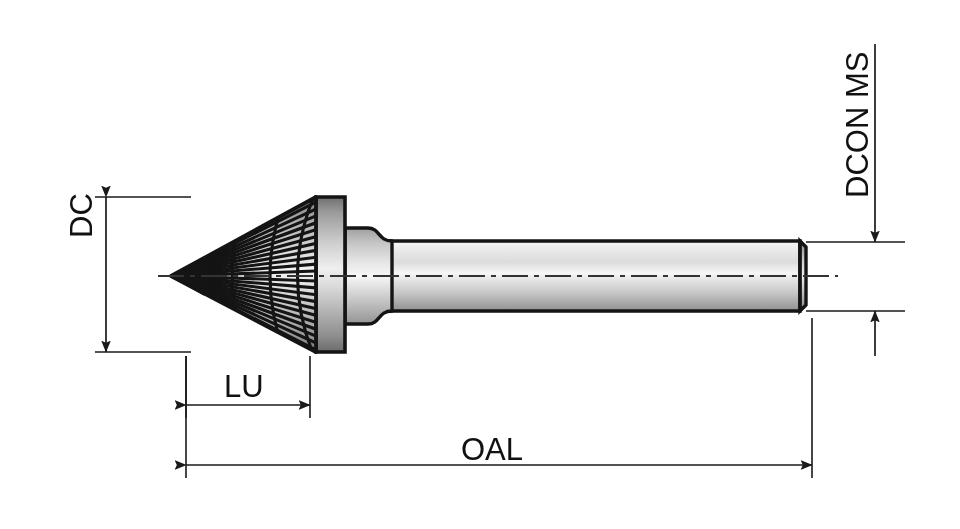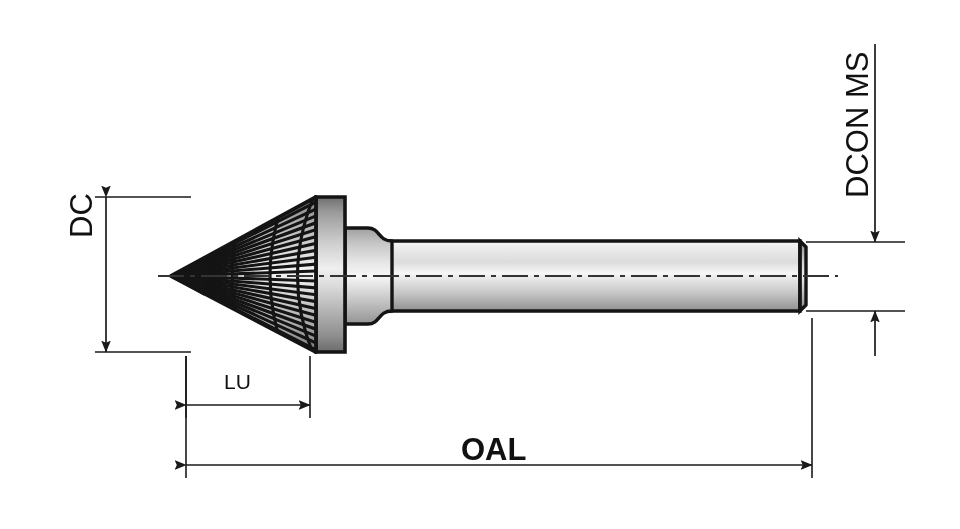--- a/index.html
+++ b/index.html
@@ -41,27 +41,26 @@
   #label-dconms {
     left: 842px;
     top: 198px;
     font-size: 31px;
     transform: rotate(-90deg);
     transform-origin: left top;
   }
   #label-lu {
     left: 224px;
     top: 371px;
-    font-size: 21px;
+    font-size: 31px;
   }
   #label-oal {
     left: 461px;
     top: 434px;
     font-size: 31px;
-    font-weight: bold;
   }
 </style>
 </head>
 <body>
 
 <div id="stage">
 
   <svg id="drawing" viewBox="0 0 960 529">
     <defs>
       <linearGradient id="gradCone" x1="0" y1="0" x2="0" y2="1">

